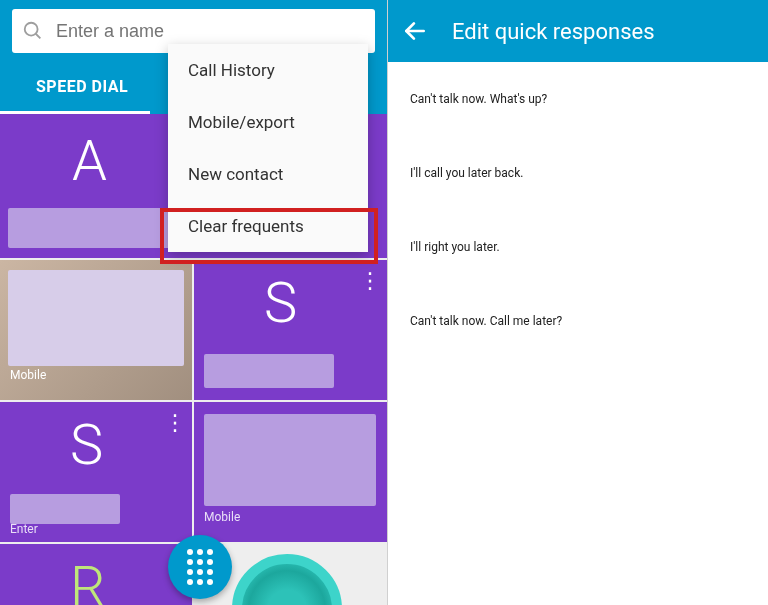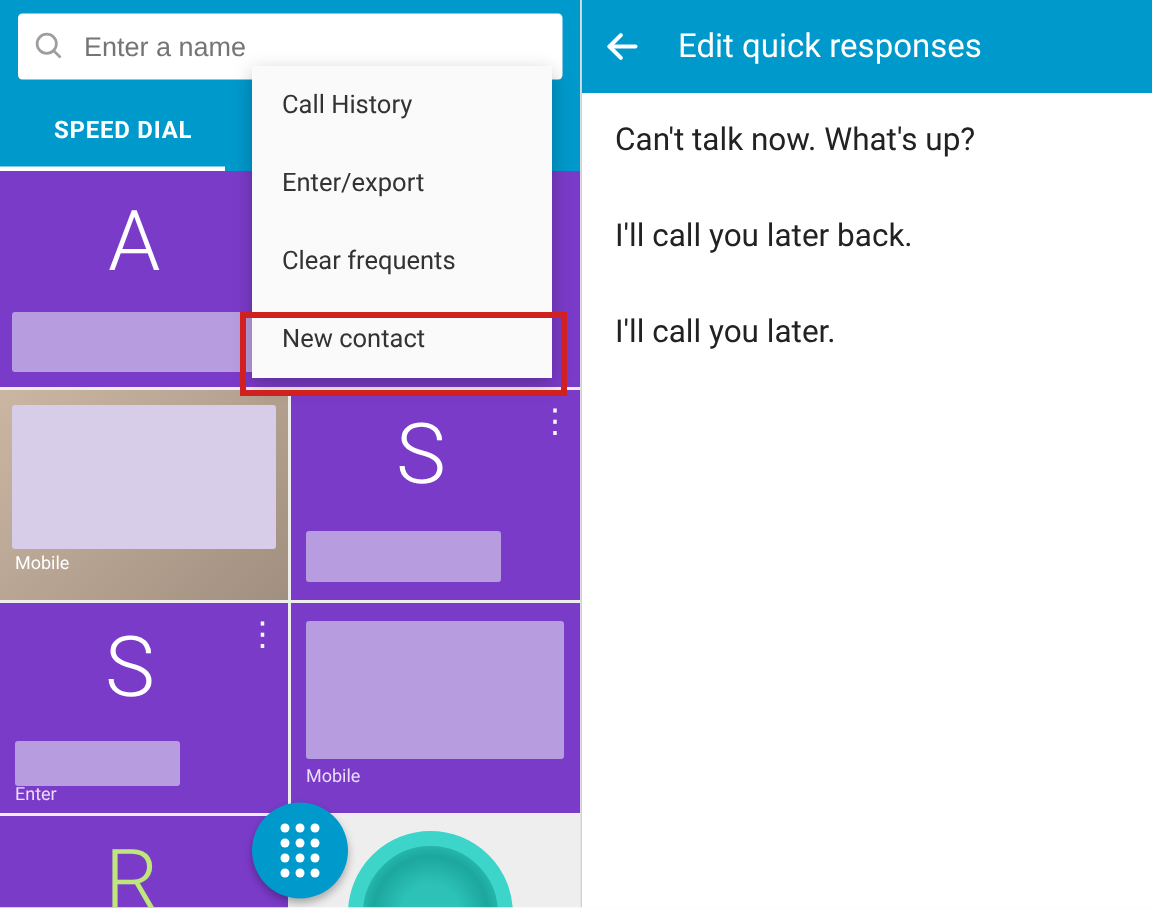--- a/index.html
+++ b/index.html
@@ -63,21 +63,21 @@
   
   .fab { position: absolute; bottom: 6px; left: 168px; width: 64px; height: 64px; border-radius: 50%; background: #0099cc; display: flex; align-items: center; justify-content: center; z-index: 15; box-shadow: 0 3px 6px rgba(0,0,0,0.3); }
   .dialpad { display: grid; grid-template-columns: repeat(3,6px); grid-template-rows: repeat(4,6px); gap: 4px; }
   .dialpad span { width: 6px; height: 6px; background: #fff; border-radius: 50%; }
 
   
   .appbar { height: 62px; background: #0099cc; display: flex; align-items: center; padding: 0 14px; }
   .back-arrow { width: 26px; height: 26px; margin-right: 24px; }
   .appbar-title { color: #fff; font-size: 22px; font-weight: 400; }
   .responses { }
-  .response-item { padding: 20px 22px; font-size: 21px; color: #222; }
+  .response-item { padding: 30px 22px; font-size: 12px; color: #222; }
 </style>
 </head>
 <body>
 
 <div class="container">
 
   <div class="pane pane-left">
 
     <div class="search-bar">
       <div class="search-field">
@@ -136,36 +136,37 @@
           <span></span>
           <span></span>
         <span></span>
           <span></span>
           <span></span>
       </div>
     </div>
 
     <div class="menu">
       <div class="menu-item">Call History</div>
-      <div class="menu-item">Enter/export</div>
+      <div class="menu-item">Mobile/export</div>
+      <div class="menu-item">New contact</div>
       <div class="menu-item">Clear frequents</div>
-      <div class="menu-item">New contact</div>
     </div>
     <div class="highlight" style="top:208px; left:160px; width:218px; height:56px;"></div>
 
   </div>
 
   <div class="pane pane-right">
     <div class="appbar">
       <svg class="back-arrow" viewBox="0 0 24 24" fill="none" stroke="#fff" stroke-width="2.5" stroke-linecap="round" stroke-linejoin="round">
           <line x1="20" y1="12" x2="4" y2="12"></line>
           <polyline points="11 5 4 12 11 19"></polyline>
         </svg>
       <div class="appbar-title">Edit quick responses</div>
     </div>
     <div class="responses">
       <div class="response-item">Can't talk now. What's up?</div>
       <div class="response-item">I'll call you later back.</div>
-      <div class="response-item">I'll call you later.</div>
+      <div class="response-item">I'll right you later.</div>
+      <div class="response-item">Can't talk now. Call me later?</div>
     </div>
   </div>
 
 </div>
 
 </body></html>

